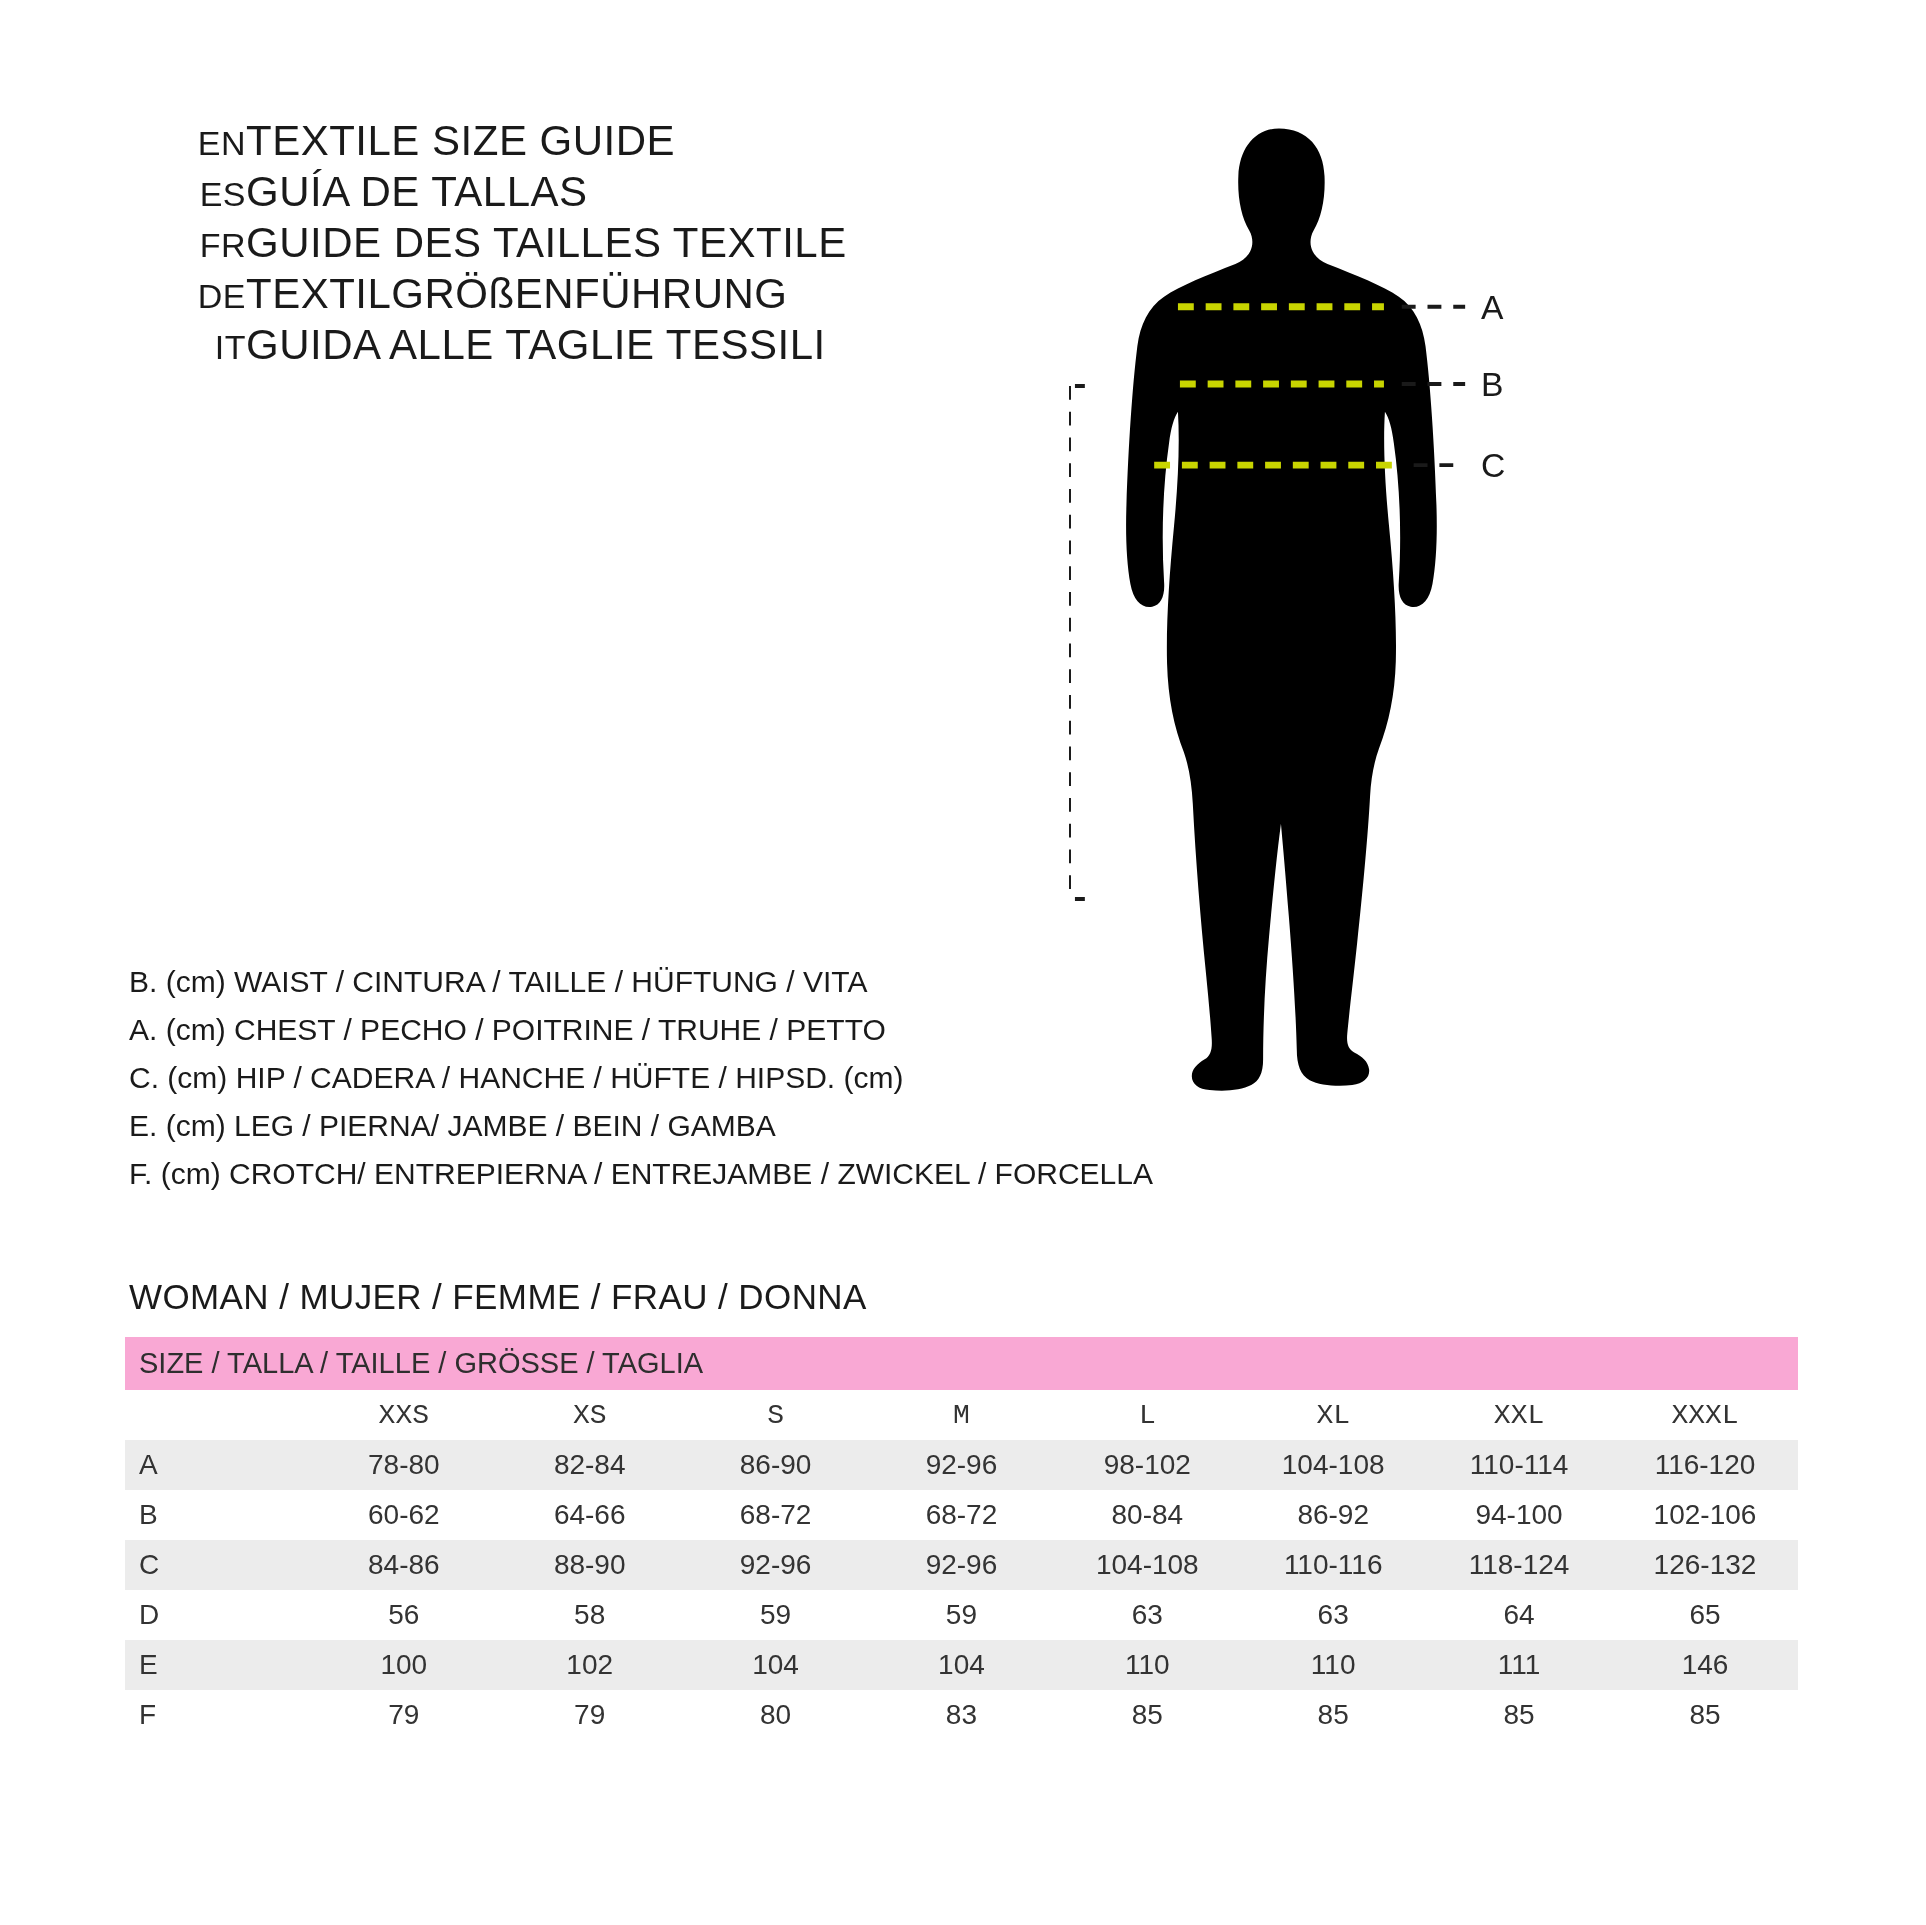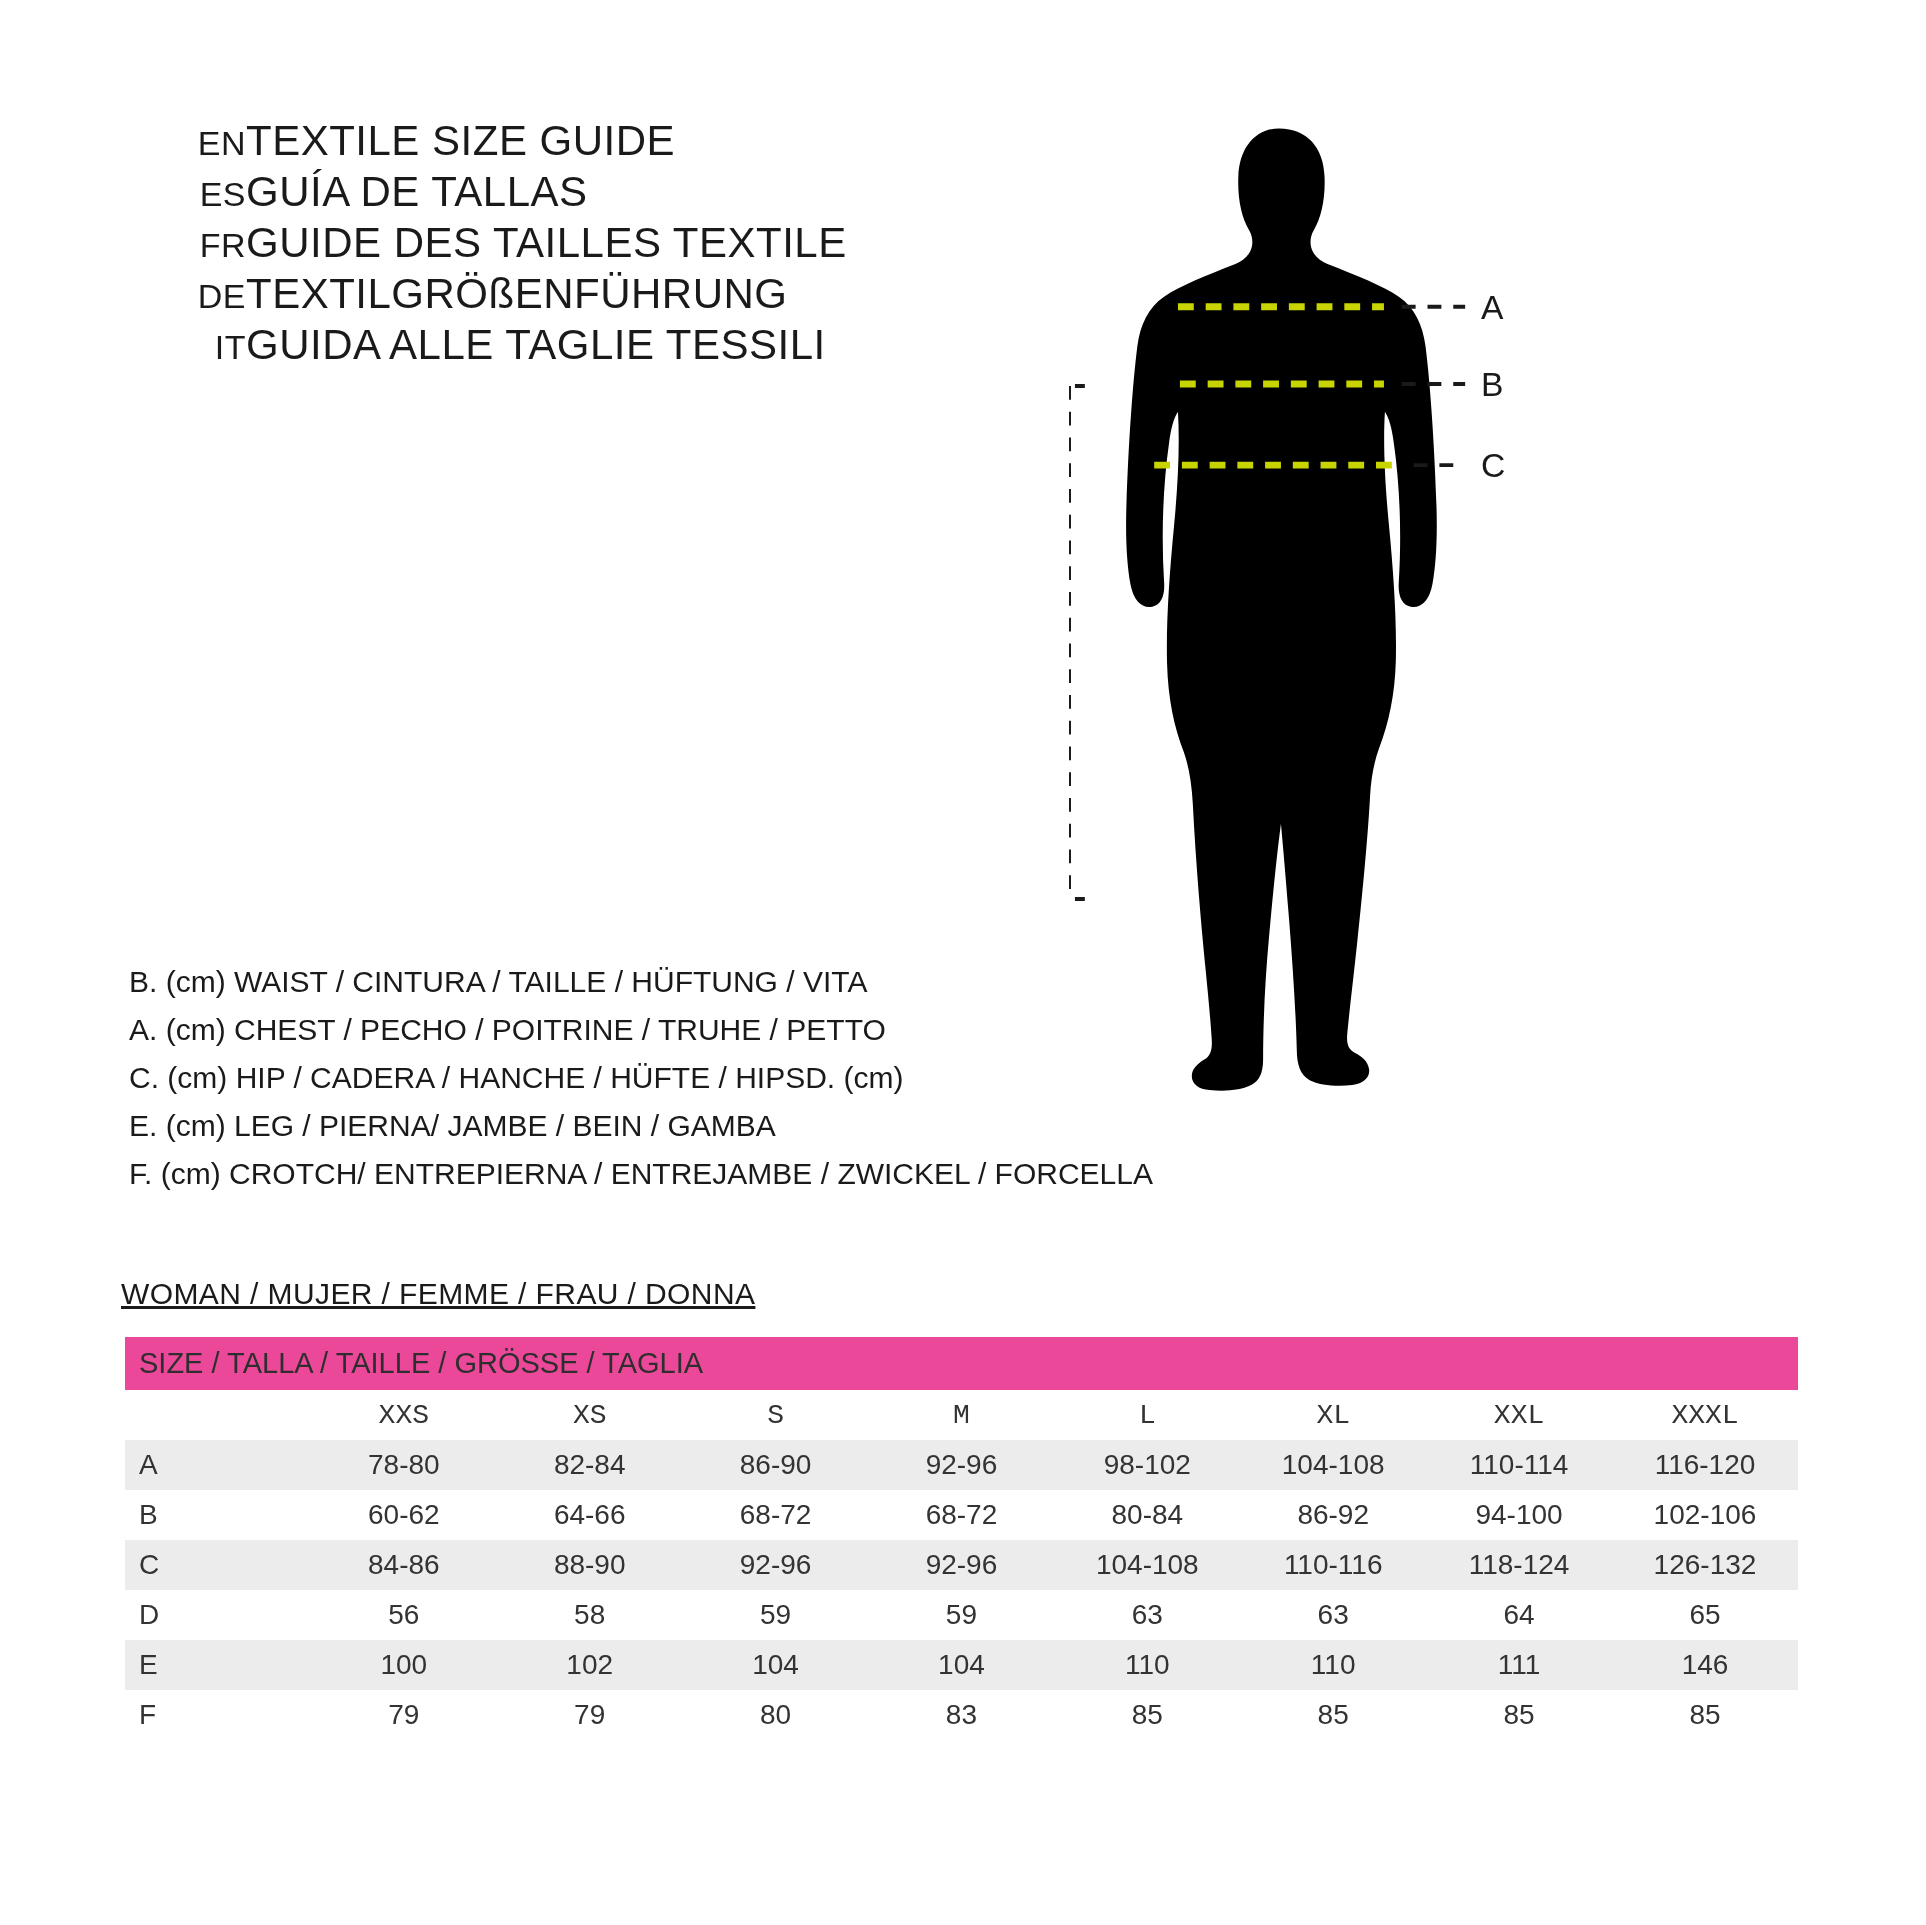--- a/index.html
+++ b/index.html
@@ -52,27 +52,26 @@
   .legend-row {
     font-size: 30px;
     line-height: 48px;
     white-space: nowrap;
     color: #1a1a1a;
   }
 
   
   #section-label {
     position: absolute;
-    left: 121px;
+    left: 129px;
     top: 1277px;
-    font-size: 30px;
+    font-size: 35px;
     letter-spacing: 0.4px;
     color: #1a1a1a;
     white-space: nowrap;
-    text-decoration: underline;
   }
 
   
   #size-table {
     position: absolute;
     left: 125px;
     top: 1337px;
     width: 1673px;
     border-collapse: collapse;
     table-layout: fixed;
@@ -92,21 +91,21 @@
     padding-left: 14px;
     color: #333333;
   }
   #size-table .title-cell {
     text-align: left;
     padding-left: 14px;
     font-size: 29px;
     height: 53px;
     color: #2e2e2e;
   }
-  tr.band-title { background: #ec4899; }
+  tr.band-title { background: #f9a8d4; }
   tr.band-head  { background: #ffffff; font-family: Liberation Mono, monospace; }
   tr.band-alt   { background: #ececec; }
   tr.band-white { background: #ffffff; }
 
   
   #diagram {
     position: absolute;
     left: 1069px;
     top: 69px;
     width: 822px;

